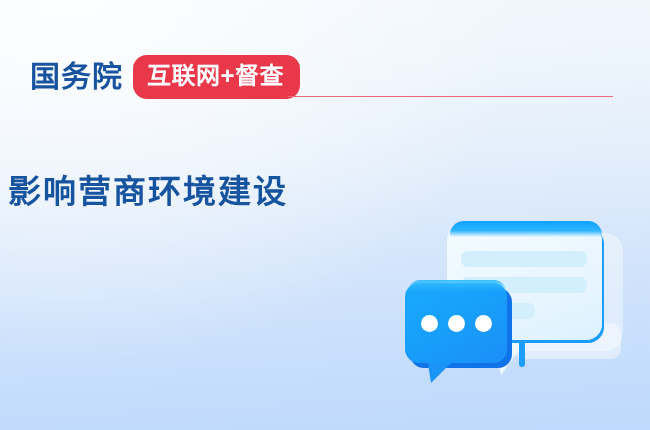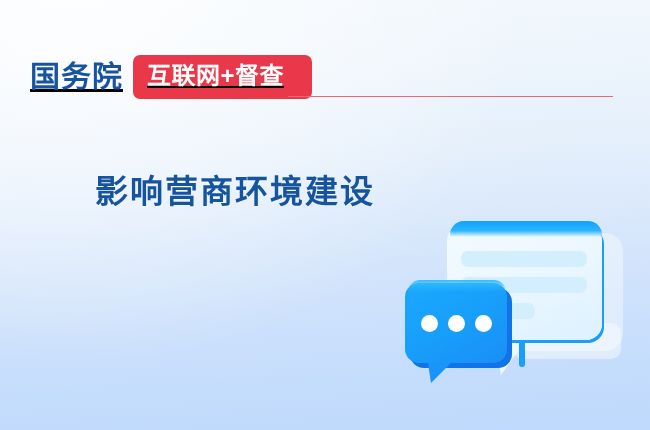--- a/index.html
+++ b/index.html
@@ -43,59 +43,57 @@
   }
 
   
   .header {
     position: absolute;
     left: 30px;
     top: 56px;
     height: 42px;
     display: flex;
     align-items: center;
-    text-decoration: underline;
   }
   .gov-title {
     font-size: 30px;
     font-weight: bold;
     letter-spacing: 1px;
     color: #17539f;
     line-height: 1;
     white-space: nowrap;
     text-shadow: 0 1px 0 rgba(255,255,255,0.6);
   }
   .badge {
     margin-left: 10px;
     background: #e8384a;
     color: #ffffff;
     font-size: 24px;
     font-weight: bold;
     letter-spacing: 0.5px;
     line-height: 1;
-    padding: 9px 28px 11px 14px;
-    border-radius: 7px;
+    padding: 9px 16px 11px 14px;
+    border-radius: 14px;
     white-space: nowrap;
   }
   .rule {
     position: absolute;
     left: 288px;
     top: 96px;
     width: 325px;
     height: 1px;
     background: #e8697a;
   }
 
   
   .title-block {
     position: absolute;
-    left: 0;
+    left: 8px;
     top: 168px;
     width: 470px;
-    text-align: center;
   }
   .title-line {
     font-size: 33px;
     font-weight: bold;
     color: #17549f;
     letter-spacing: 2px;
     line-height: 47px;
     white-space: nowrap;
     text-shadow: 0 1px 0 rgba(255,255,255,0.45);
   }

